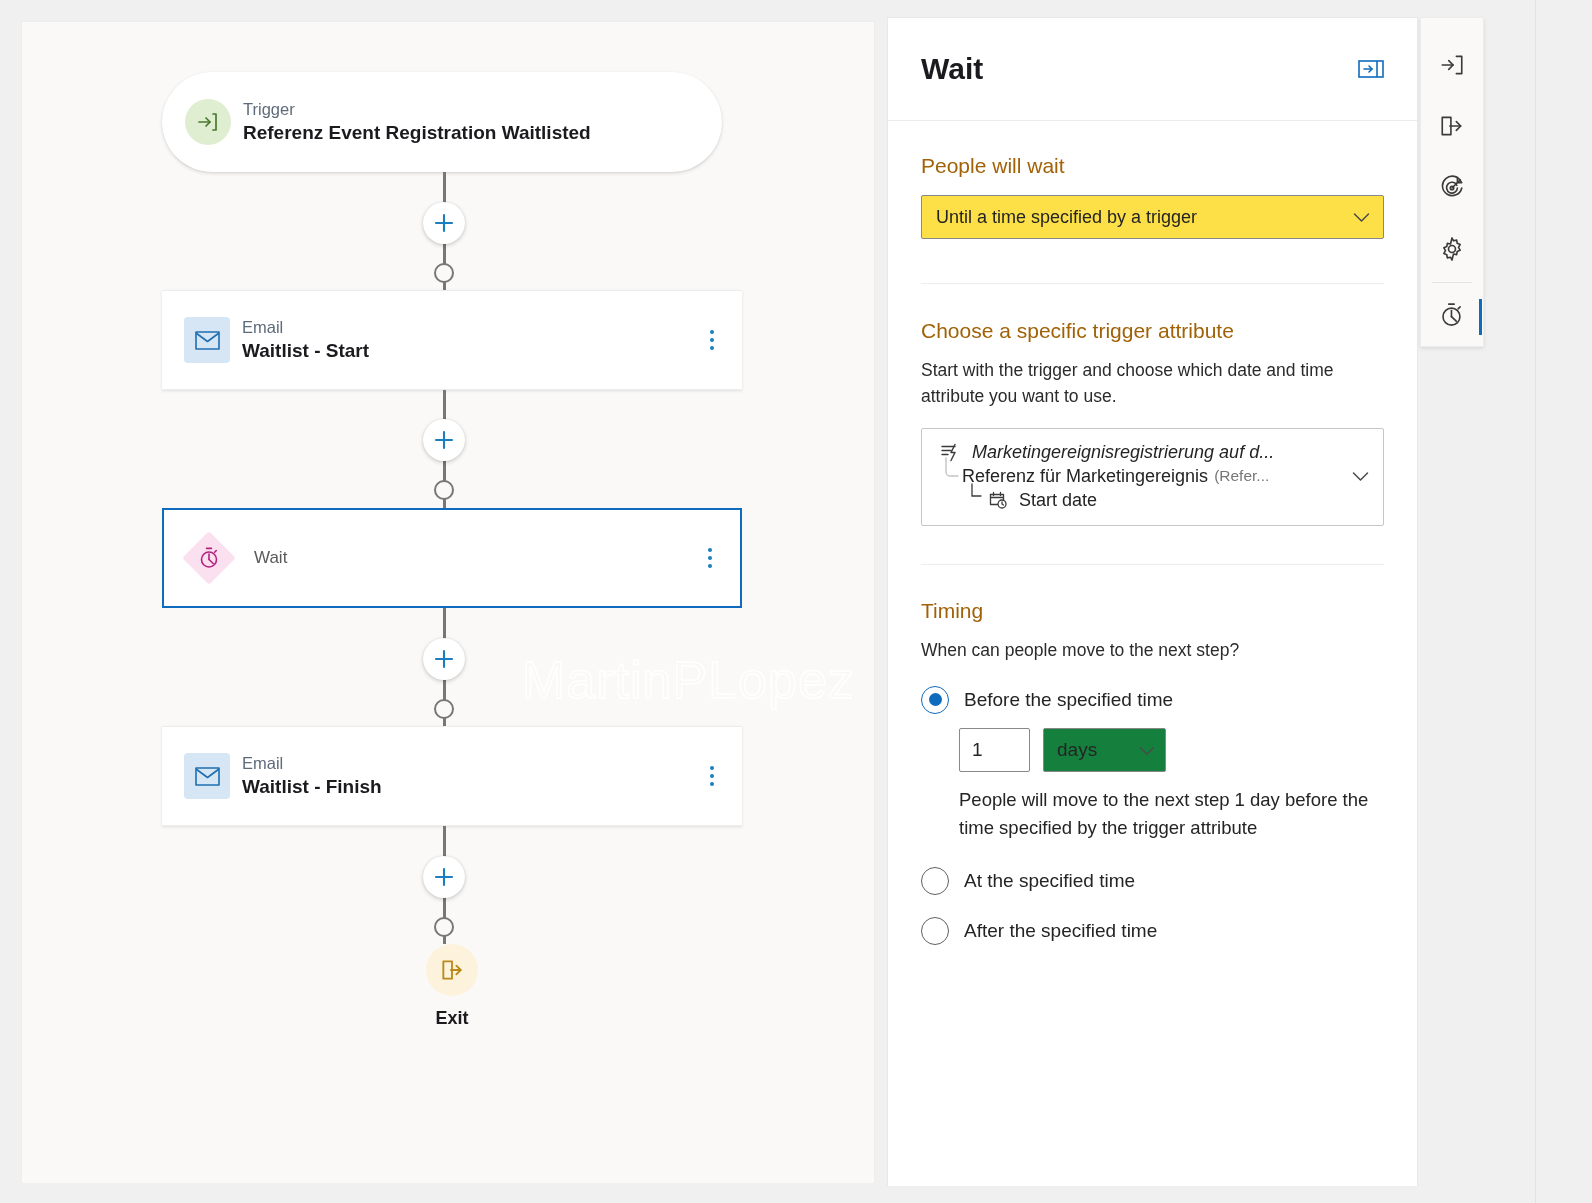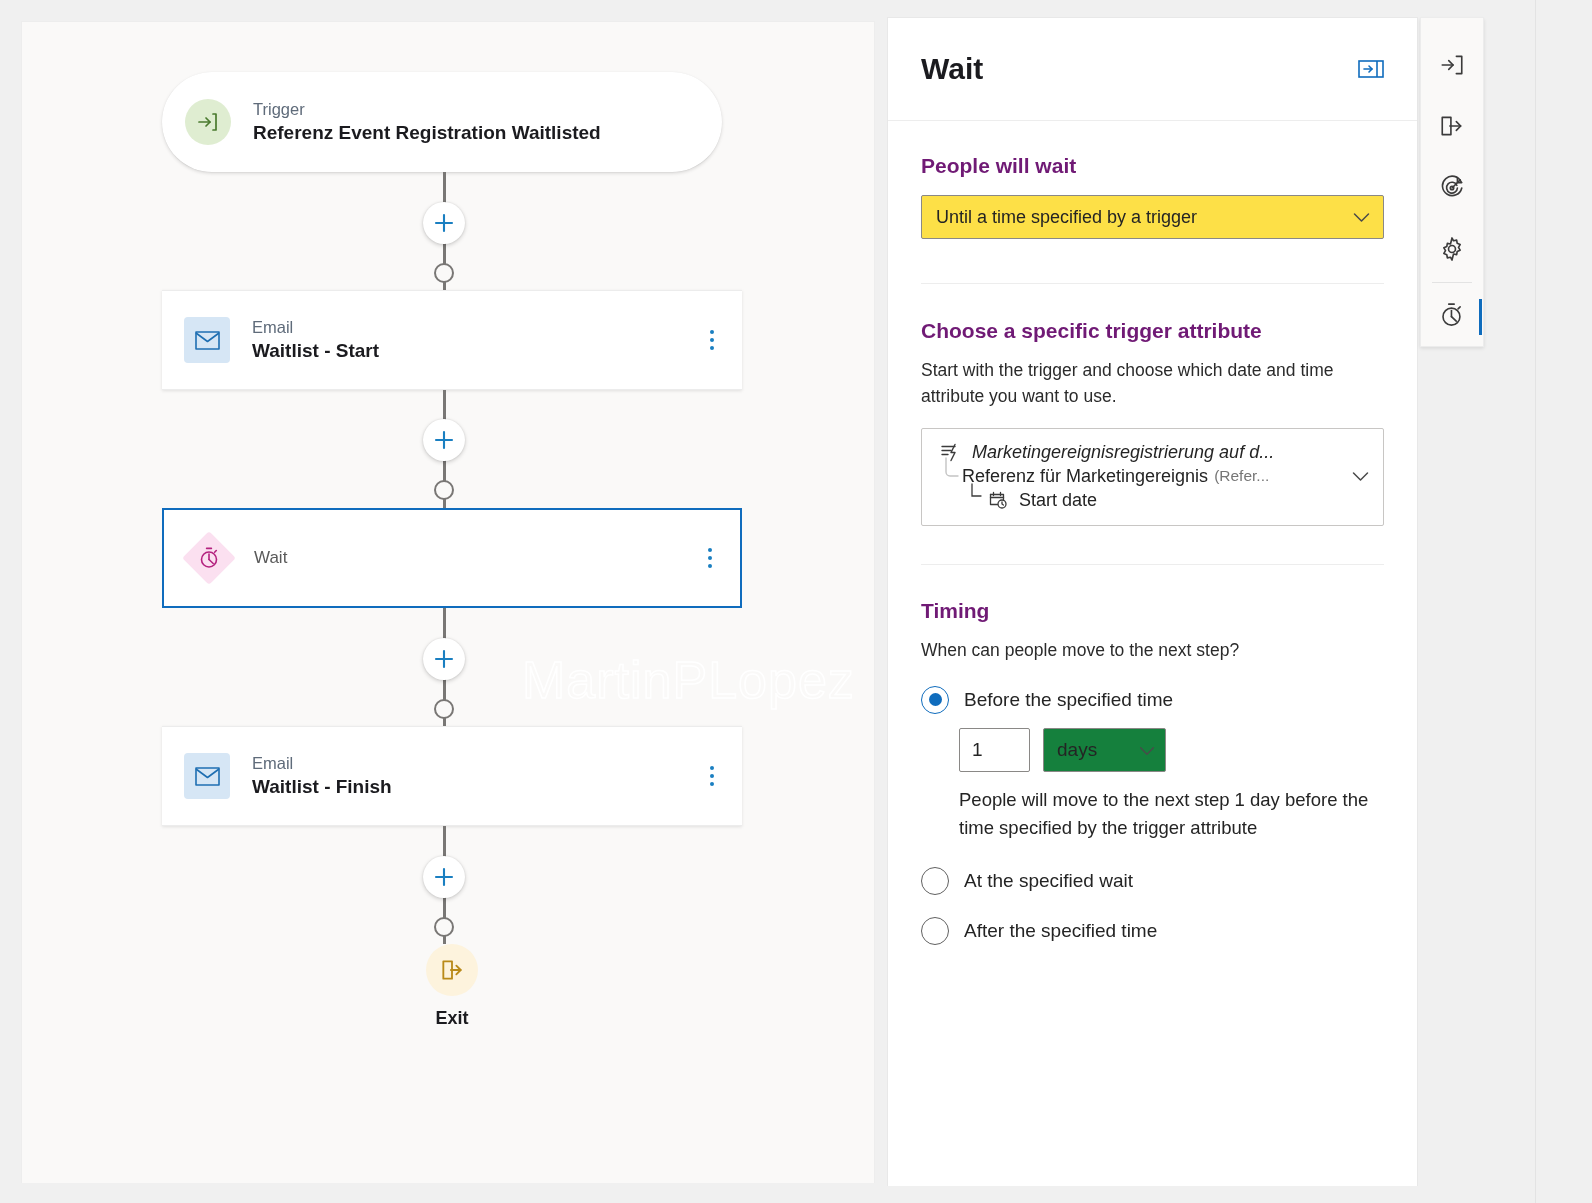--- a/index.html
+++ b/index.html
@@ -91,21 +91,21 @@
     width: 46px; height: 46px; flex: none;
     display: flex; align-items: center; justify-content: center;
     position: relative;
   }
   .icon-diamond::before {
     content: ""; position: absolute; left: 4px; top: 4px;
     width: 38px; height: 38px; background: #fbe0f0;
     transform: rotate(45deg); border-radius: 3px;
   }
   .icon-diamond svg { position: relative; z-index: 1; }
-  .node-texts { margin-left: 22px; line-height: 1.25; }
+  .node-texts { margin-left: 12px; line-height: 1.25; }
   .node-kind { font-size: 16.5px; color: #5f6b7a; margin-bottom: 2px; }
   .node-title { font-size: 19px; font-weight: bold; color: #1b1b1f; }
   .node-label-only { margin-left: 22px; font-size: 17px; color: #5a5a5a; }
   .kebab {
     position: absolute; right: 28px; top: 50%; transform: translateY(-50%);
     display: flex; flex-direction: column; gap: 4px; cursor: pointer;
   }
   .kebab span { width: 4px; height: 4px; border-radius: 50%; background: #1a7fc1; display:block; }
 
   .exit-wrap { position: relative; width: 100%; text-align: center; }
@@ -128,21 +128,21 @@
   }
   .panel-header {
     height: 103px; border-bottom: 1px solid #ededed;
     display: flex; align-items: center; justify-content: space-between;
     padding: 0 33px 0 33px;
   }
   .panel-title { font-size: 30px; font-weight: bold; color: #1b1b1f; }
   .collapse-btn { cursor: pointer; display: flex; }
   .panel-body { padding: 33px 33px 0 33px; }
 
-  .section-head { font-size: 21px; font-weight: bold; color: #701a75; }
+  .section-head { font-size: 21px; font-weight: normal; color: #a16207; }
   .section-desc { font-size: 17.5px; color: #2b2b2b; line-height: 1.5; }
 
   .select-box {
     margin-top: 17px; height: 44px; width: 463px;
     border: 1px solid #8a8886; border-radius: 2px;
     background: #fde047;
     display: flex; align-items: center; justify-content: space-between;
     padding: 0 13px 0 14px;
     font-size: 18px; color: #242424; cursor: pointer;
   }
@@ -447,21 +447,21 @@
               <path d="M1.5 2l7 7 7-7"></path>
             </svg>
           </span>
         </div>
       </div>
 
       <div class="hint">People will move to the next step 1 day before the time specified by the trigger attribute</div>
 
       <div class="radio-row" style="margin-top:24px">
         <span class="radio"></span>
-        <span class="radio-label">At the specified wait</span>
+        <span class="radio-label">At the specified time</span>
       </div>
 
       <div class="radio-row" style="margin-top:22px">
         <span class="radio"></span>
         <span class="radio-label">After the specified time</span>
       </div>
 
     </div>
   </div>
 

